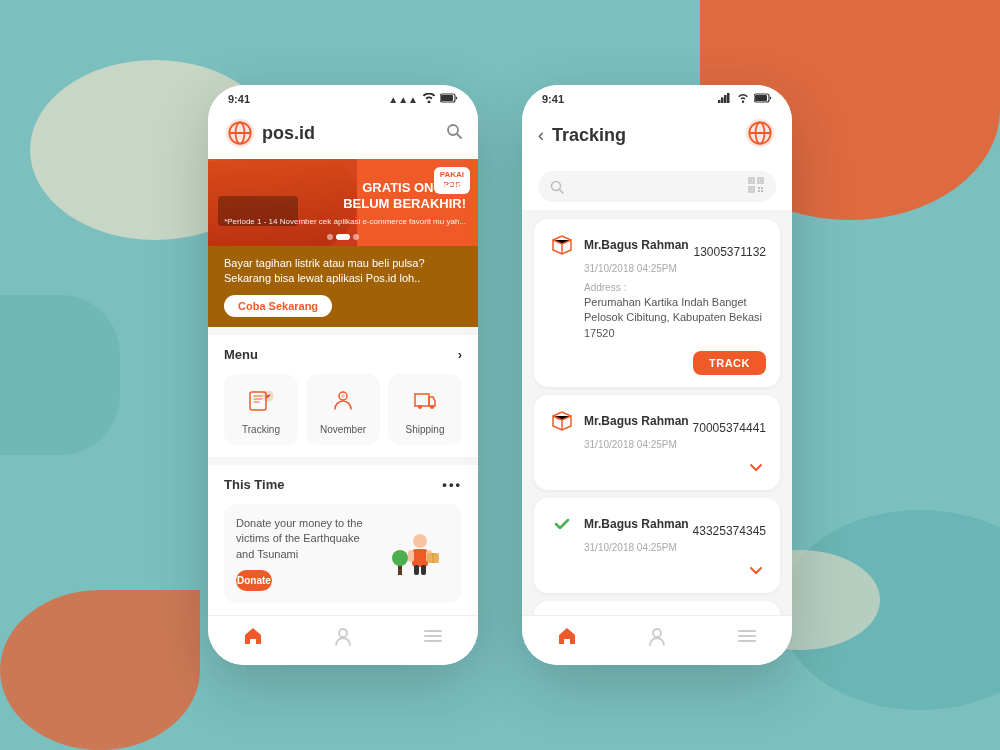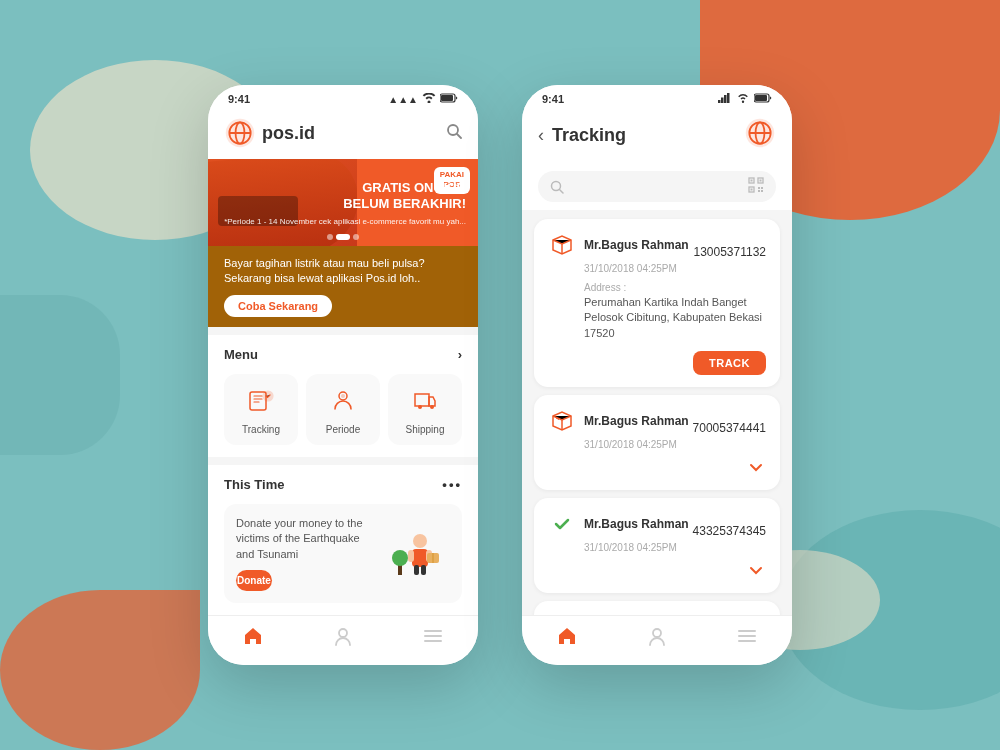--- a/index.html
+++ b/index.html
@@ -588,21 +588,21 @@
         </div>
 
         <div class="menu-item">
           <div class="menu-item-icon">
             <svg width="28" height="28" viewBox="0 0 28 28">
               <circle cx="14" cy="10" r="4" fill="none" stroke="#F05A28" stroke-width="1.5"></circle>
               <path d="M6 23c0-4.4 3.6-8 8-8s8 3.6 8 8" fill="none" stroke="#F05A28" stroke-width="1.5" stroke-linecap="round"></path>
               <circle cx="14" cy="10" r="2" fill="#F05A28" opacity="0.3"></circle>
             </svg>
           </div>
-          <span class="menu-item-label">Periode</span>
+          <span class="menu-item-label">November</span>
         </div>
 
         <div class="menu-item">
           <div class="menu-item-icon">
             <svg width="28" height="28" viewBox="0 0 28 28">
               <path d="M4 8h14v12H4z" fill="none" stroke="#F05A28" stroke-width="1.5"></path>
               <path d="M18 11h4l2 4v5h-6V11z" fill="none" stroke="#F05A28" stroke-width="1.5"></path>
               <circle cx="9" cy="21" r="2" fill="#F05A28"></circle>
               <circle cx="21" cy="21" r="2" fill="#F05A28"></circle>
             </svg>

